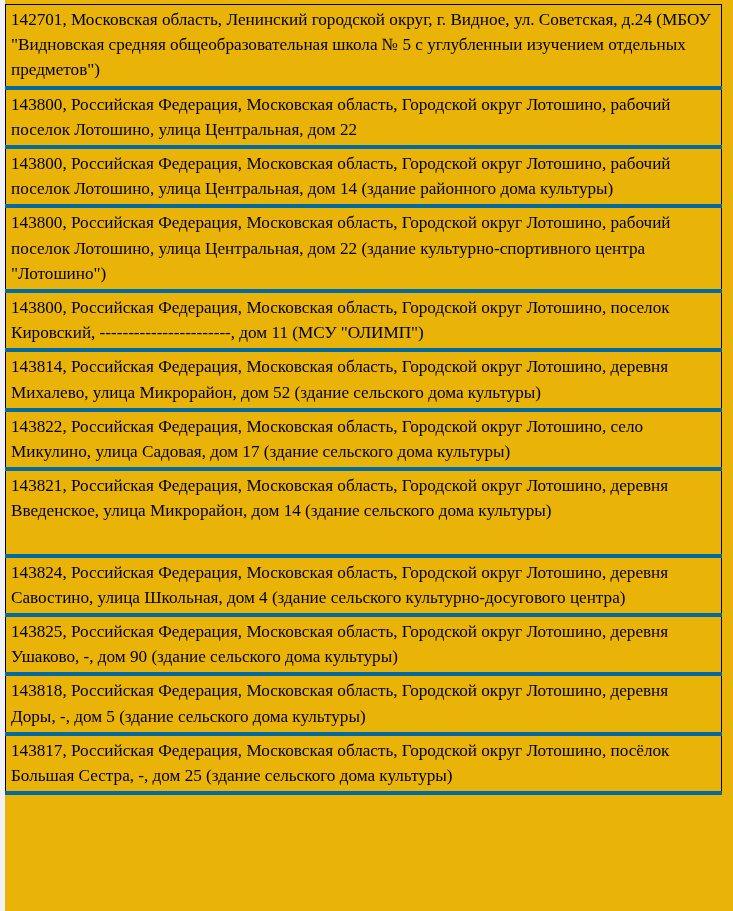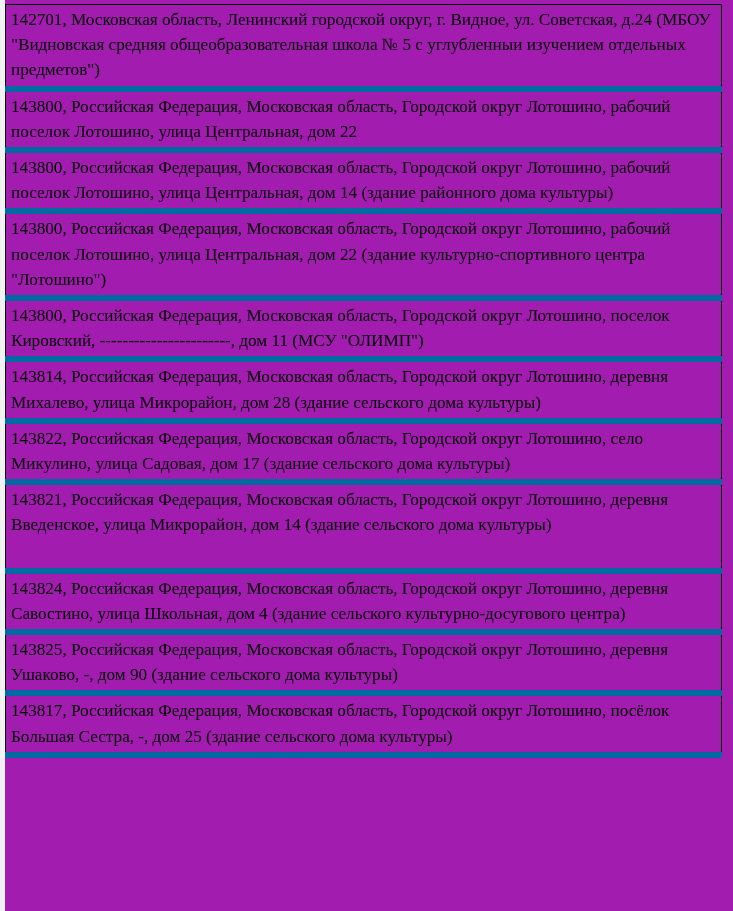--- a/index.html
+++ b/index.html
@@ -12,42 +12,42 @@
     width: 733px;
     height: 911px;
     overflow: hidden;
     font-family: "Liberation Serif", "DejaVu Serif", serif;
     color: #000000;
   }
   #page {
     position: relative;
     width: 733px;
     height: 911px;
-    background: #a21caf;
+    background: #eab308;
     box-sizing: border-box;
   }
   
   #left-gutter {
     position: absolute;
     left: 0;
     top: 0;
     width: 5px;
     height: 911px;
     background: #f2f2f2;
   }
   #addr-table {
     position: absolute;
     left: 5px;
     top: 4px;
     width: 717px;
     border-collapse: collapse;
     table-layout: fixed;
   }
   #addr-table td {
-    border: 6px solid #0369a1;
+    border: 4px solid #0369a1;
     border-left: 1px solid #000000;
     border-right: 1px solid #000000;
     padding: 2px 4px 3px 5px;
     vertical-align: top;
     font-size: 17.2px;
     line-height: 25.2px;
     letter-spacing: -0.02px;
     word-spacing: 0px;
     text-align: left;
     white-space: normal;
@@ -80,34 +80,37 @@
       <tr>
         <td>143800, Российская Федерация, Московская область, Городской округ Лотошино, рабочий поселок Лотошино, улица Центральная, дом 14 (здание районного дома культуры)</td>
       </tr>
       <tr>
         <td>143800, Российская Федерация, Московская область, Городской округ Лотошино, рабочий поселок Лотошино, улица Центральная, дом 22 (здание культурно-спортивного центра "Лотошино")</td>
       </tr>
       <tr>
         <td>143800, Российская Федерация, Московская область, Городской округ Лотошино, поселок Кировский, -----------------------, дом 11 (МСУ "ОЛИМП")</td>
       </tr>
       <tr>
-        <td>143814, Российская Федерация, Московская область, Городской округ Лотошино, деревня Михалево, улица Микрорайон, дом 28 (здание сельского дома культуры)</td>
+        <td>143814, Российская Федерация, Московская область, Городской округ Лотошино, деревня Михалево, улица Микрорайон, дом 52 (здание сельского дома культуры)</td>
       </tr>
       <tr>
         <td>143822, Российская Федерация, Московская область, Городской округ Лотошино, село Микулино, улица Садовая, дом 17 (здание сельского дома культуры)</td>
       </tr>
       <tr>
         <td class="pad-bottom">143821, Российская Федерация, Московская область, Городской округ Лотошино, деревня Введенское, улица Микрорайон, дом 14 (здание сельского дома культуры)</td>
       </tr>
       <tr>
         <td>143824, Российская Федерация, Московская область, Городской округ Лотошино, деревня Савостино, улица Школьная, дом 4 (здание сельского культурно-досугового центра)</td>
       </tr>
       <tr>
         <td>143825, Российская Федерация, Московская область, Городской округ Лотошино, деревня Ушаково, -, дом 90 (здание сельского дома культуры)</td>
       </tr>
       <tr>
+        <td>143818, Российская Федерация, Московская область, Городской округ Лотошино, деревня Доры, -, дом 5 (здание сельского дома культуры)</td>
+      </tr>
+      <tr>
         <td>143817, Российская Федерация, Московская область, Городской округ Лотошино, посёлок Большая Сестра, -, дом 25 (здание сельского дома культуры)</td>
       </tr>
 
     </tbody>
   </table>
 
 </div>
 
 </body></html>

